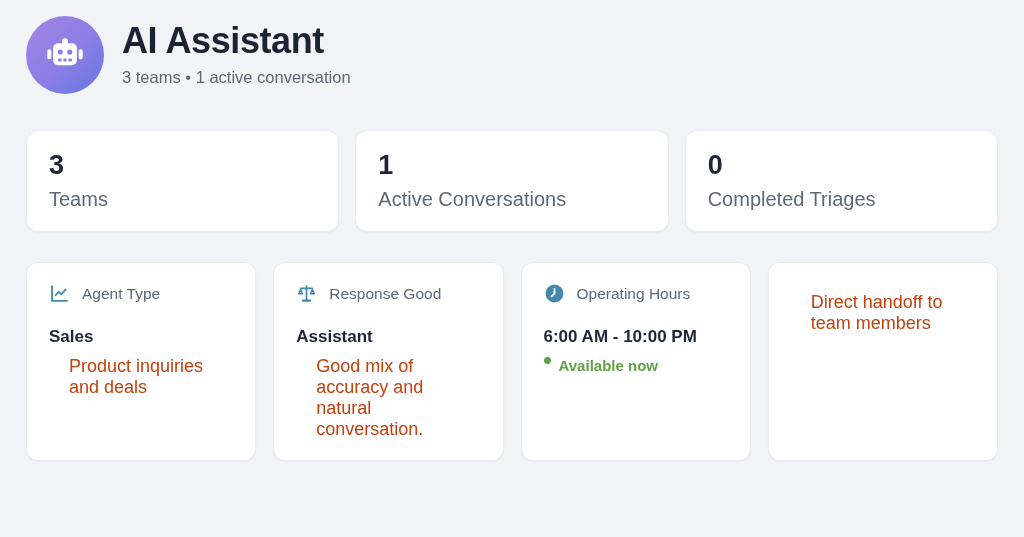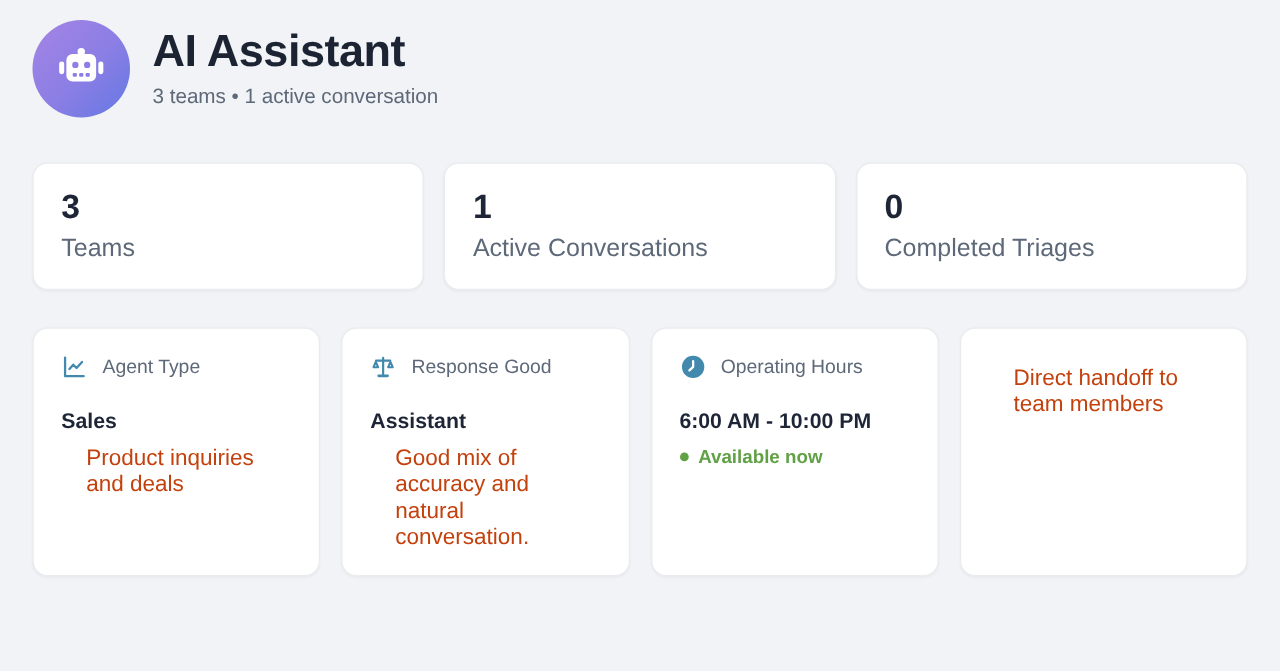--- a/index.html
+++ b/index.html
@@ -51,21 +51,21 @@
     column-gap: 17px;
     row-gap: 22px;
   }
   .info-card { min-height: 116px; padding: 20px 22px; }
   .info-card-header { display: flex; align-items: center; gap: 12px; }
   .info-card-header .icon { width: 21px; height: 21px; display: inline-flex; }
   .icon svg { width: 100%; height: 100%; }
   .info-card-title { font-size: 15.5px; color: #5d6878; }
   .info-card-value { margin-top: 23px; font-size: 17px; font-weight: 700; color: #1d2536; }
   .info-card-desc { margin-top: 9px; font-size: 18px; color: #c2410c; margin-left: 20px; }
-  .status-line { margin-top: 10px; display: flex; align-items: center; gap: 8px; }
+  .status-line { margin-top: 10px; display: flex; gap: 8px; }
   .status-dot { width: 7px; height: 7px; border-radius: 50%; background: #61a146; }
   .status-text { font-size: 15px; font-weight: 600; color: #61a146; }
 </style>
 </head>
 <body>
 
 <div class="page">
 
   <div class="header">
     <div class="avatar">

